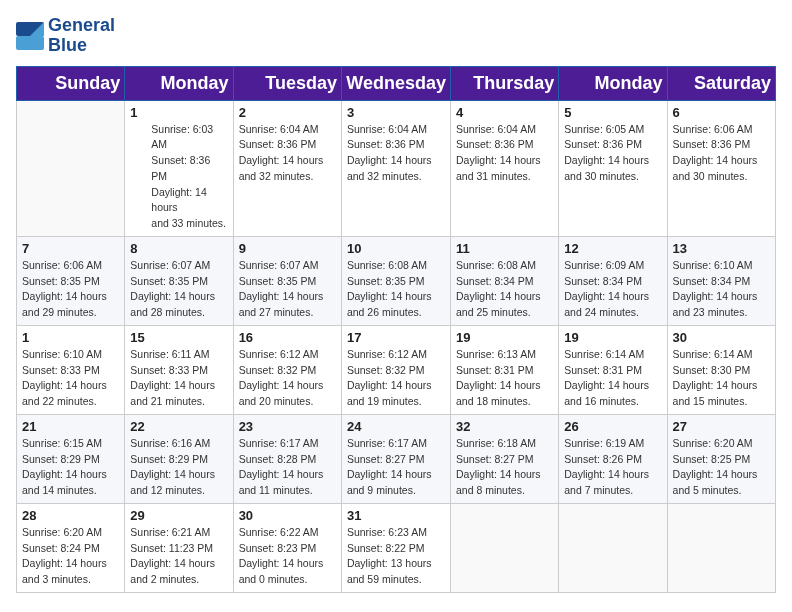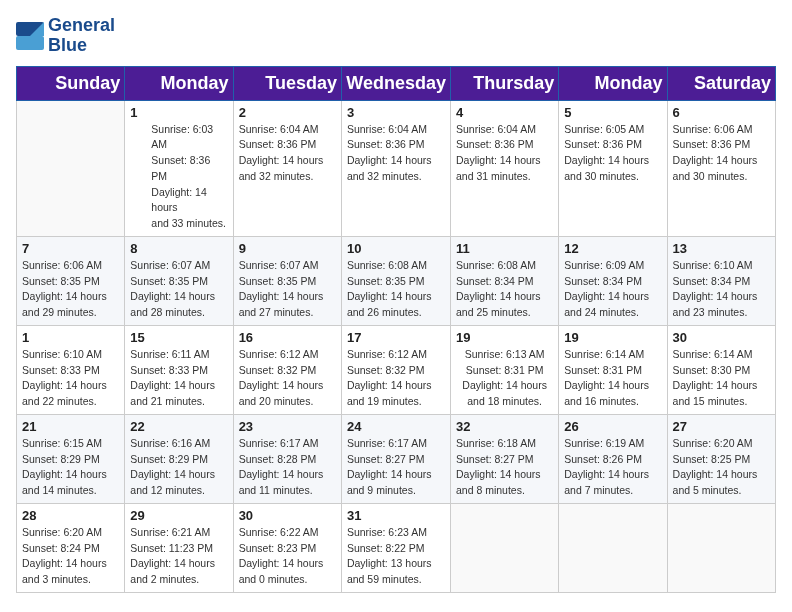--- a/index.html
+++ b/index.html
@@ -237,21 +237,21 @@
         </td>
         <td>
           <span class="day-num">17</span>
           <div class="cell-content" style="white-space: pre-line;">Sunrise: 6:12 AM
 Sunset: 8:32 PM
 Daylight: 14 hours
 and 19 minutes.</div>
         </td>
         <td>
           <span class="day-num">19</span>
-          <div class="cell-content" style="white-space: pre-line; text-align: center;">Sunrise: 6:13 AM
+          <div class="cell-content" style="white-space: pre-line;">Sunrise: 6:13 AM
 Sunset: 8:31 PM
 Daylight: 14 hours
 and 18 minutes.</div>
         </td>
         <td>
           <span class="day-num">19</span>
           <div class="cell-content" style="white-space: pre-line;">Sunrise: 6:14 AM
 Sunset: 8:31 PM
 Daylight: 14 hours
 and 16 minutes.</div>

